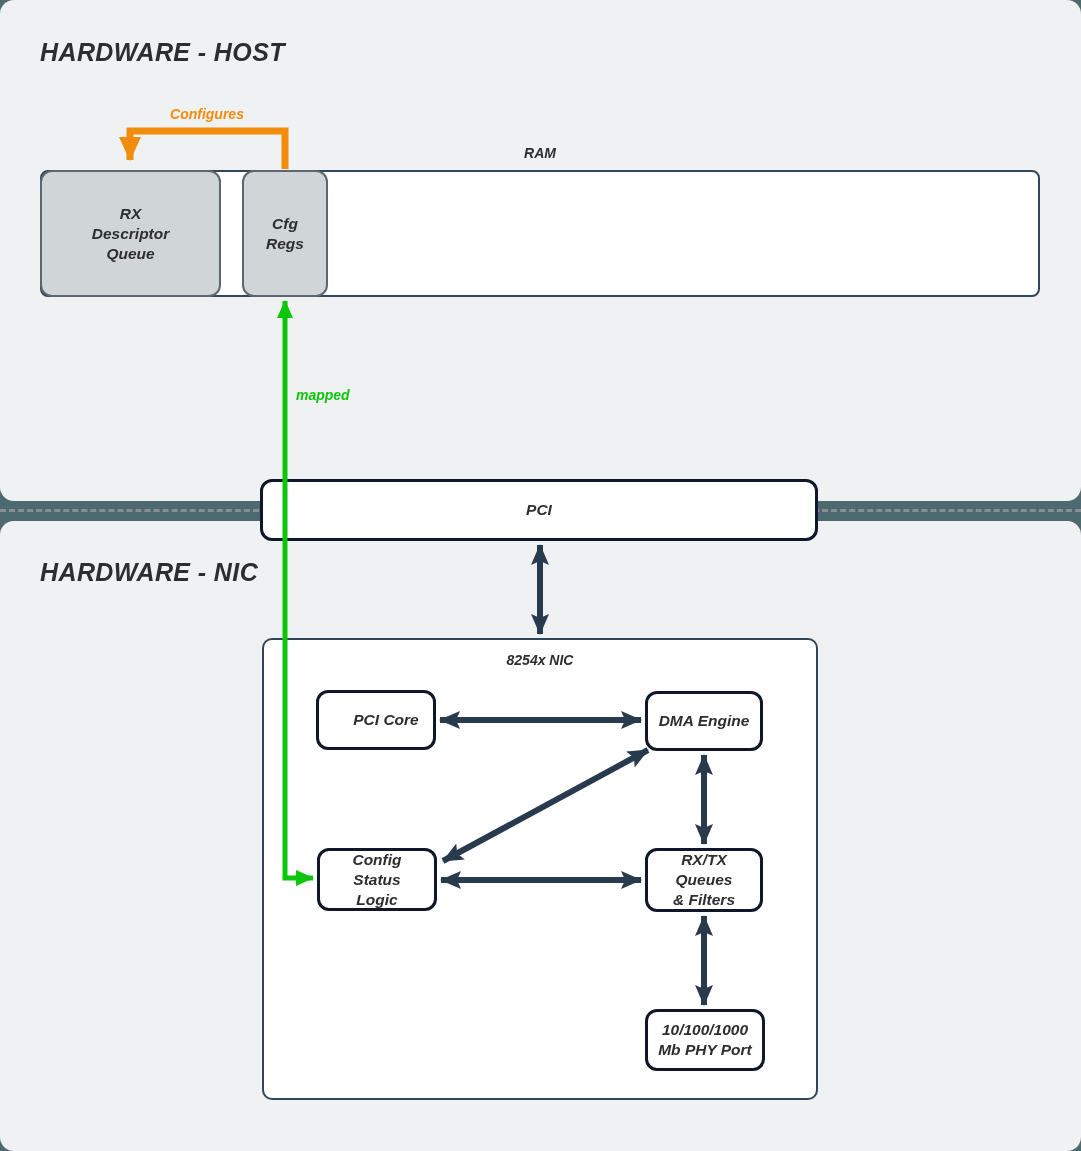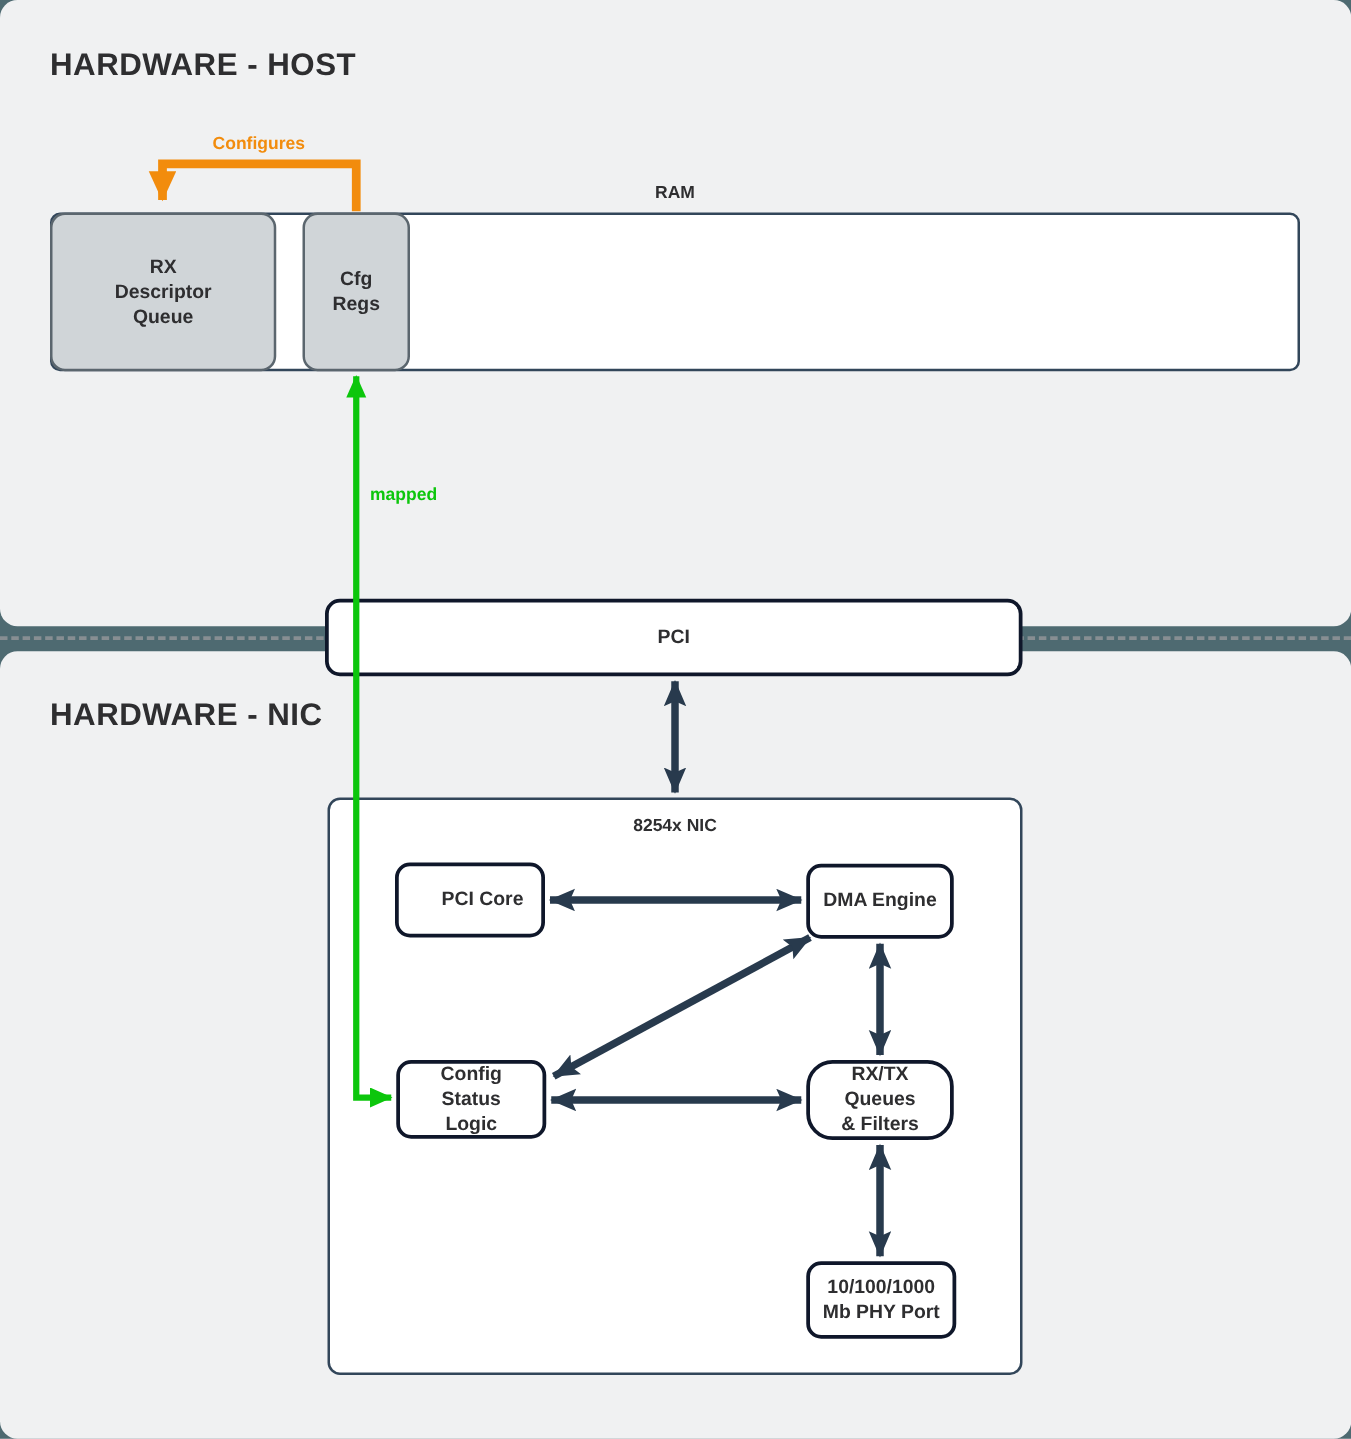--- a/index.html
+++ b/index.html
@@ -3,21 +3,21 @@
 <meta charset="utf-8">
 <style>
   html,body{margin:0;padding:0;}
   body{
     width:1081px;height:1151px;
     background:#4e6a71;
     font-family:"Liberation Sans", sans-serif;
     position:relative;
     overflow:hidden;
   }
-  .page{position:absolute;inset:0;width:1081px;height:866px;}
+  .page{position:absolute;inset:0;width:1081px;height:866px;font-style:italic;}
 
   .card{
     position:absolute;left:0;width:1081px;
     background:#f0f1f2;border-radius:14px;
   }
   .card.host{top:0;height:501px;}
   .card.nic{top:521px;height:630px;}
 
   .divider-dash{
     position:absolute;left:0;top:509px;width:1081px;height:0;
@@ -61,21 +61,21 @@
   }
   #pci-box{left:260px;top:479px;width:558px;height:62px;}
   #chip-box{
     position:absolute;left:262px;top:638px;width:556px;height:462px;
     background:#ffffff;border:2px solid #32465a;border-radius:10px;
     box-sizing:border-box;
   }
   #pci-core{left:316px;top:690px;width:120px;height:60px;padding-left:20px;}
   #dma-engine{left:645px;top:691px;width:118px;height:60px;}
   #config-status-logic{left:317px;top:848px;width:120px;height:63px;}
-  #rxtx-queues{left:645px;top:848px;width:118px;height:64px;border-radius:21px;}
+  #rxtx-queues{left:645px;top:848px;width:118px;height:64px;}
   #phy-port{left:645px;top:1009px;width:120px;height:62px;}
 
   svg.arrows{
     position:absolute;inset:0;width:1081px;height:1151px;
     pointer-events:none;
   }
   .dark-line{stroke:#283a4d;stroke-width:6;fill:none;}
   .orange-line{stroke:#f28c0d;stroke-width:7;fill:none;stroke-linejoin:miter;}
   .green-line{stroke:#0cc60c;stroke-width:5;fill:none;stroke-linejoin:miter;}
 </style>

